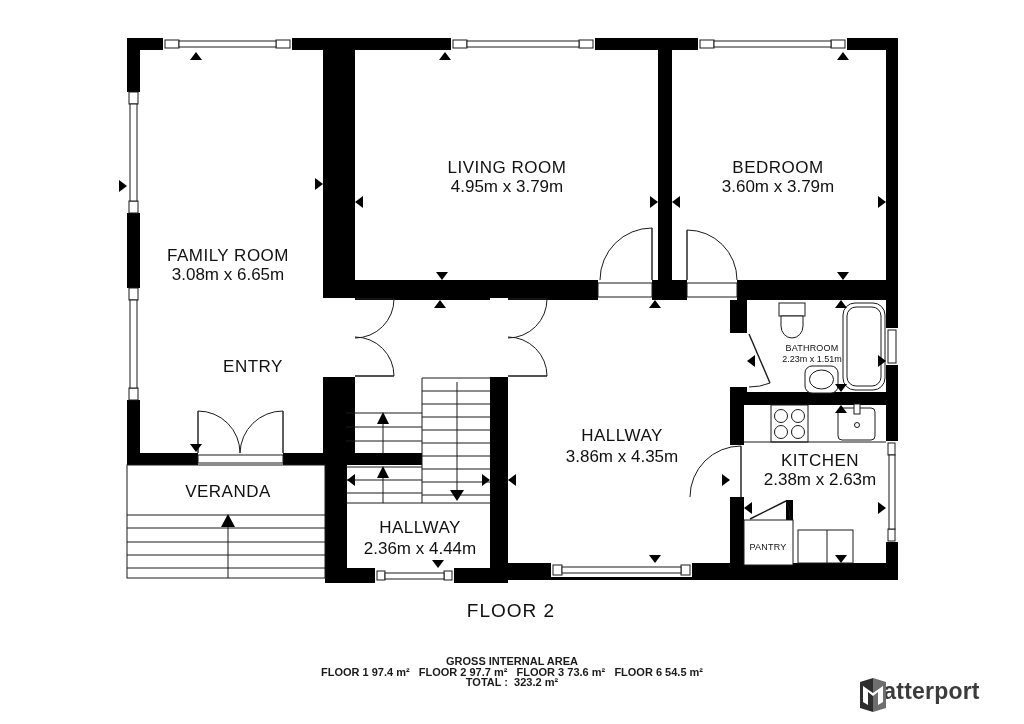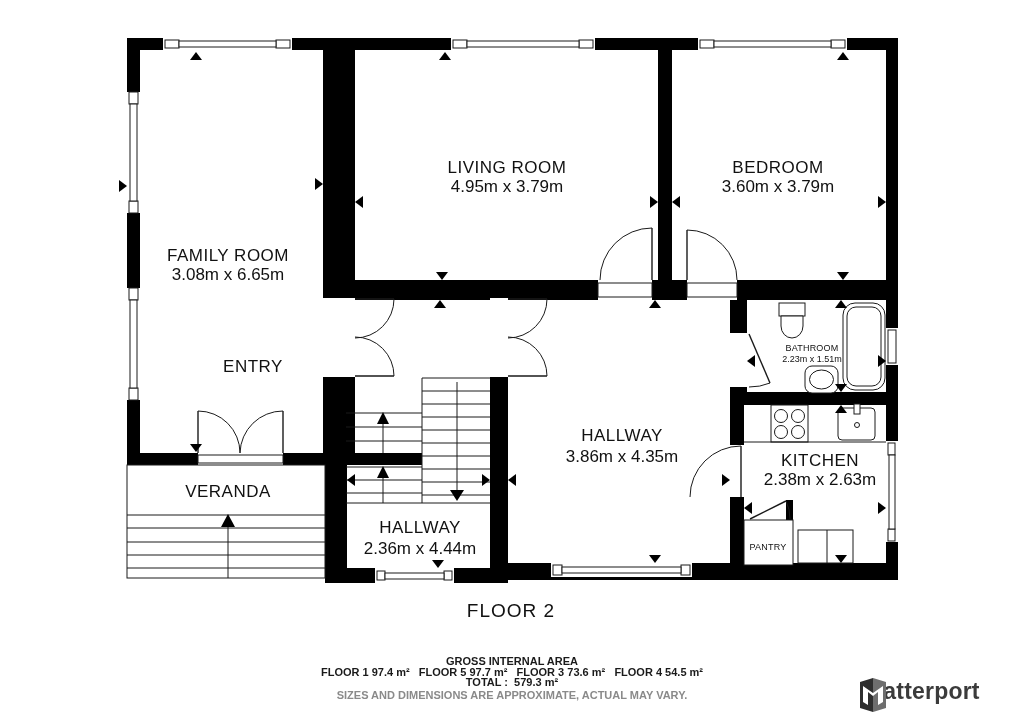--- a/index.html
+++ b/index.html
@@ -310,23 +310,22 @@
       <text class="room-name" x="820" y="466">KITCHEN</text>
       <text class="room-dims" x="820" y="485">2.38m x 2.63m</text>
     </g>
     <text class="room-name-sm" x="768" y="550">PANTRY</text>
     <text class="floor-label" x="511" y="617">FLOOR 2</text>
   </g>
 </svg>
 
   <div class="footer">
     <div>GROSS INTERNAL AREA</div>
-    <div>FLOOR 1 97.4 m²   FLOOR 5 97.7 m²   FLOOR 3 73.6 m²   FLOOR 4 54.5 m²</div>
-    <div>TOTAL :  579.3 m²</div>
-    <div class="disclaimer">SIZES AND DIMENSIONS ARE APPROXIMATE, ACTUAL MAY VARY.</div>
+    <div>FLOOR 1 97.4 m²   FLOOR 2 97.7 m²   FLOOR 3 73.6 m²   FLOOR 6 54.5 m²</div>
+    <div>TOTAL :  323.2 m²</div>
   </div>
 
   <div class="logo">
     <svg width="30" height="34" viewBox="0 0 30 34">
       <polygon points="2,4 15,0 15,34 2,30" fill="#2e2e2e"></polygon>
       <polygon points="15,0 28,4 28,30 15,34" fill="#6e6e6e"></polygon>
       <path d="M5,8 L15,15 L25,8 L25,24 L20,27 L20,14 L15,18 L10,14 L10,27 L5,24 Z" fill="#ffffff"></path>
     </svg>
     <span class="logo-text">Matterport</span>
   </div>

